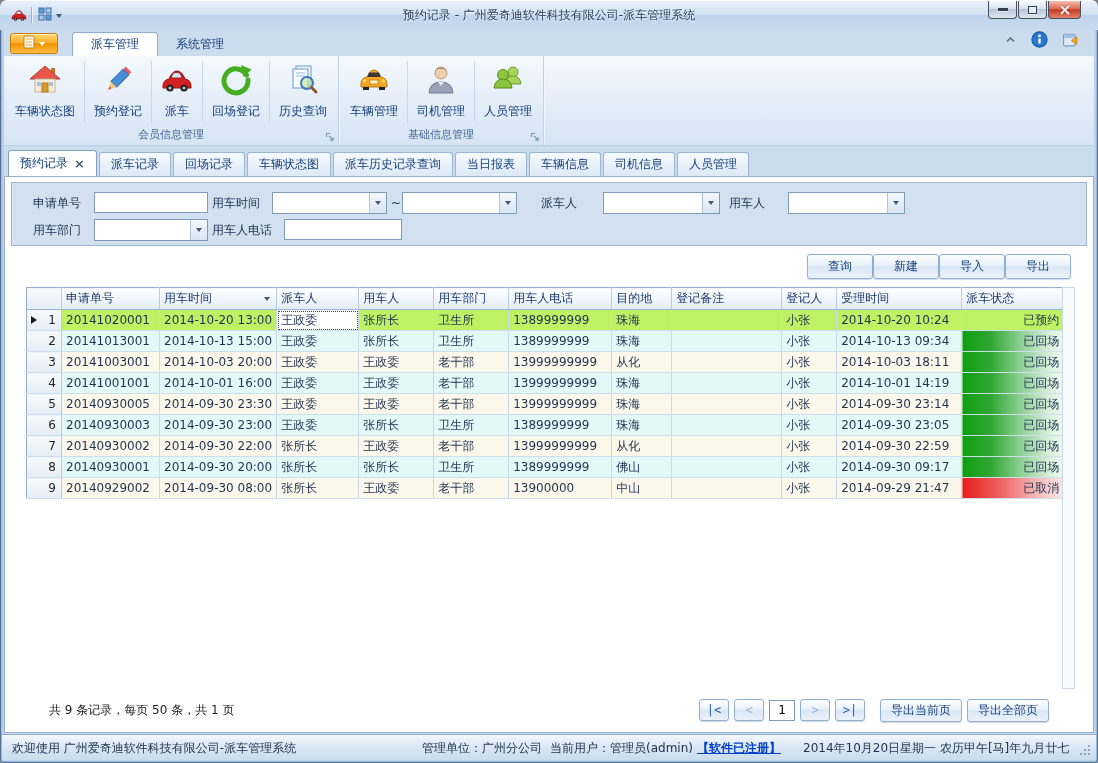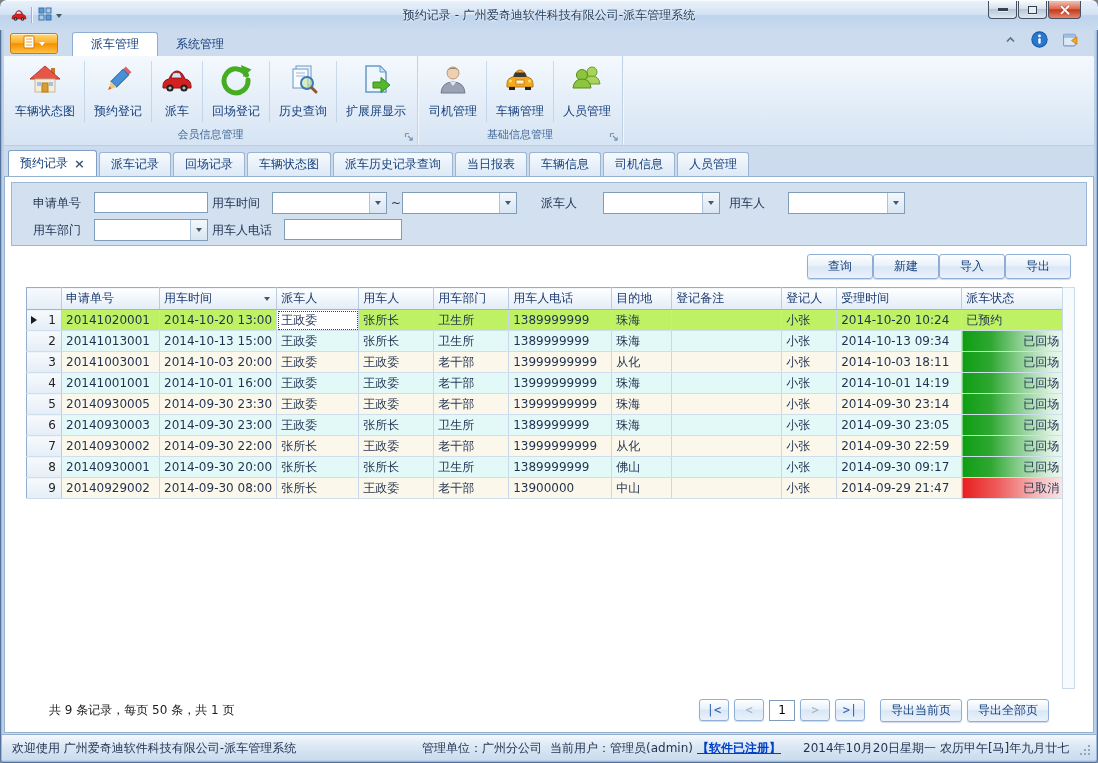--- a/index.html
+++ b/index.html
@@ -69,21 +69,21 @@
     font-size:12px;font-weight:normal;text-align:left;white-space:nowrap;overflow:hidden;}
   .grid thead th{background:linear-gradient(#ffffff,#e2ecf7);color:#1b3a70;height:22px;border-right-color:#b9cce2;border-bottom-color:#9db7d2;position:relative;}
   .grid th.gutter,.grid td.gutter{background:linear-gradient(#f7fafd,#e4edf6);border-right-color:#b9cce2;}
   .grid td.gutter{text-align:right;color:#222;padding-right:5px;position:relative;}
   .hdr-caret{position:absolute;right:6px;top:9px;}
   .row-odd td{background:#fbf7ea;}
   .row-even td{background:#e2f9f8;}
   .row-selected td{background:#bef264;}
   td.cell-focused{background:#fff !important;outline:1px dotted #444;outline-offset:-2px;}
   .row-marker{position:absolute;left:4px;top:6px;width:0;height:0;border-left:6px solid #1a1a1a;border-top:4.5px solid transparent;border-bottom:4.5px solid transparent;}
-  td.st-reserved{}
+  td.st-reserved{text-align:right;}
   td.st-returned{text-align:right;background:linear-gradient(to right,#0e9e12,#2fa732 28%,#8fd095 58%,#def1e1 88%,#ecf7ee) !important;}
   td.st-cancelled{text-align:right;background:linear-gradient(to right,#e81e1e,#ee5c5c 35%,#f5b6b6 72%,#fae8e8) !important;}
   .vtrack{position:absolute;left:1057px;top:110px;width:13px;height:402px;background:#f8fbfd;border:1px solid #cadaea;}
   
   .gridfooter{position:absolute;left:0;right:0;top:518px;height:30px;display:flex;align-items:center;}
   .summary{margin-left:44px;color:#1c1c1c;}
   .pagerwrap{margin-left:auto;margin-right:44px;display:flex;align-items:center;gap:5px;}
   .pbtn{min-width:30px;height:22px;padding:0;color:#2a5db0;font-family:"DejaVu Sans Mono","Liberation Mono",monospace;}
   .pbtn.disabled{color:#9fb2c8;}
   .pageinput{width:26px;height:21px;border:1px solid #7f9db9;text-align:center;font:inherit;}
@@ -218,55 +218,47 @@
             <span class="ricon"><svg width="32" height="32" viewBox="0 0 32 32">
                 <rect x="9" y="2" width="15" height="19" fill="#eef6fd" stroke="#6898c8"></rect>
                 <rect x="6" y="5" width="15" height="19" fill="#f8fbff" stroke="#6898c8"></rect>
                 <line x1="9" y1="9" x2="18" y2="9" stroke="#9ab8d8"></line>
                 <line x1="9" y1="12" x2="18" y2="12" stroke="#9ab8d8"></line>
                 <circle cx="20" cy="19" r="6" fill="rgba(190,225,140,0.55)" stroke="#3a78b8" stroke-width="2"></circle>
                 <line x1="24.5" y1="23.5" x2="29" y2="28" stroke="#8a5a28" stroke-width="3" stroke-linecap="round"></line>
               </svg></span>
             <span class="rlabel">历史查询</span>
           </div>
-          <div class="rbtn">
-            <span class="ricon"><svg width="32" height="32" viewBox="0 0 32 32">
-                <path d="M6 2 L20 2 L26 8 L26 28 L6 28 Z" fill="#eef6fd" stroke="#6a9ac8" stroke-width="1.5"></path>
-                <path d="M20 2 L20 8 L26 8 Z" fill="#cde2f4" stroke="#6a9ac8"></path>
-                <polygon points="13,18 21,18 21,13.5 30,21 21,28.5 21,24 13,24" fill="#55b82a" stroke="#3a8c18"></polygon>
-              </svg></span>
-            <span class="rlabel">扩展屏显示</span>
-          </div>
         </div>
         <div class="rglabel">会员信息管理<span class="launcher"><svg width="10" height="10" viewBox="0 0 10 10">
               <path d="M1.5 1.5 H5 M1.5 1.5 V5 M4 4 L8.2 8.2 M8.2 8.2 V5.2 M8.2 8.2 H5.2" stroke="#7a93b5" stroke-width="1.2" fill="none"></path>
             </svg></span></div>
       </div>
       <div class="rgroup">
         <div class="rbuttons">
           <div class="rbtn">
             <span class="ricon"><svg width="32" height="32" viewBox="0 0 32 32">
-                <circle cx="16" cy="9" r="6" fill="#ecd0b0" stroke="#b08858" stroke-width="0.8"></circle>
-                <path d="M10 6.5 Q16 1 22 6.5 Q19 4.5 16 4.5 Q13 4.5 10 6.5 Z" fill="#6a5038"></path>
-                <path d="M4 29 Q5 18 16 18 Q27 18 28 29 Z" fill="#9aa3b5" stroke="#707a90"></path>
-                <path d="M13 18 L16 22 L19 18 Z" fill="#e8e8ea"></path>
-              </svg></span>
-            <span class="rlabel">司机管理</span>
-          </div>
-          <div class="rbtn">
-            <span class="ricon"><svg width="32" height="32" viewBox="0 0 32 32">
                 <path d="M3 20 Q3 14 9 13 Q12 6 16 6 Q20 6 23 13 Q29 14 29 20 L29 23 L3 23 Z" fill="#f5a623" stroke="#b87a10"></path>
                 <path d="M11 8.5 L21 8.5 L22.5 13 L9.5 13 Z" fill="#383838"></path>
                 <rect x="5" y="23" width="6" height="3" fill="#222"></rect>
                 <rect x="21" y="23" width="6" height="3" fill="#222"></rect>
                 <rect x="12" y="16" width="8" height="4" fill="#fff2c8" stroke="#b87a10" stroke-width="0.8"></rect>
                 <circle cx="6.5" cy="17" r="1.5" fill="#ffe060"></circle>
                 <circle cx="25.5" cy="17" r="1.5" fill="#ffe060"></circle>
               </svg></span>
             <span class="rlabel">车辆管理</span>
+          </div>
+          <div class="rbtn">
+            <span class="ricon"><svg width="32" height="32" viewBox="0 0 32 32">
+                <circle cx="16" cy="9" r="6" fill="#ecd0b0" stroke="#b08858" stroke-width="0.8"></circle>
+                <path d="M10 6.5 Q16 1 22 6.5 Q19 4.5 16 4.5 Q13 4.5 10 6.5 Z" fill="#6a5038"></path>
+                <path d="M4 29 Q5 18 16 18 Q27 18 28 29 Z" fill="#9aa3b5" stroke="#707a90"></path>
+                <path d="M13 18 L16 22 L19 18 Z" fill="#e8e8ea"></path>
+              </svg></span>
+            <span class="rlabel">司机管理</span>
           </div>
           <div class="rbtn">
             <span class="ricon"><svg width="32" height="32" viewBox="0 0 32 32">
                 <circle cx="21" cy="8" r="5" fill="#a8d45a" stroke="#6d9c2a"></circle>
                 <path d="M13 20 Q14 12 21 12 Q28 12 29 20 Z" fill="#a8d45a" stroke="#6d9c2a"></path>
                 <circle cx="11" cy="11" r="5.5" fill="#8cc63e" stroke="#5a8a1e"></circle>
                 <path d="M2 24 Q3 15 11 15 Q19 15 20 24 Z" fill="#8cc63e" stroke="#5a8a1e"></path>
               </svg></span>
             <span class="rlabel">人员管理</span>
           </div>

